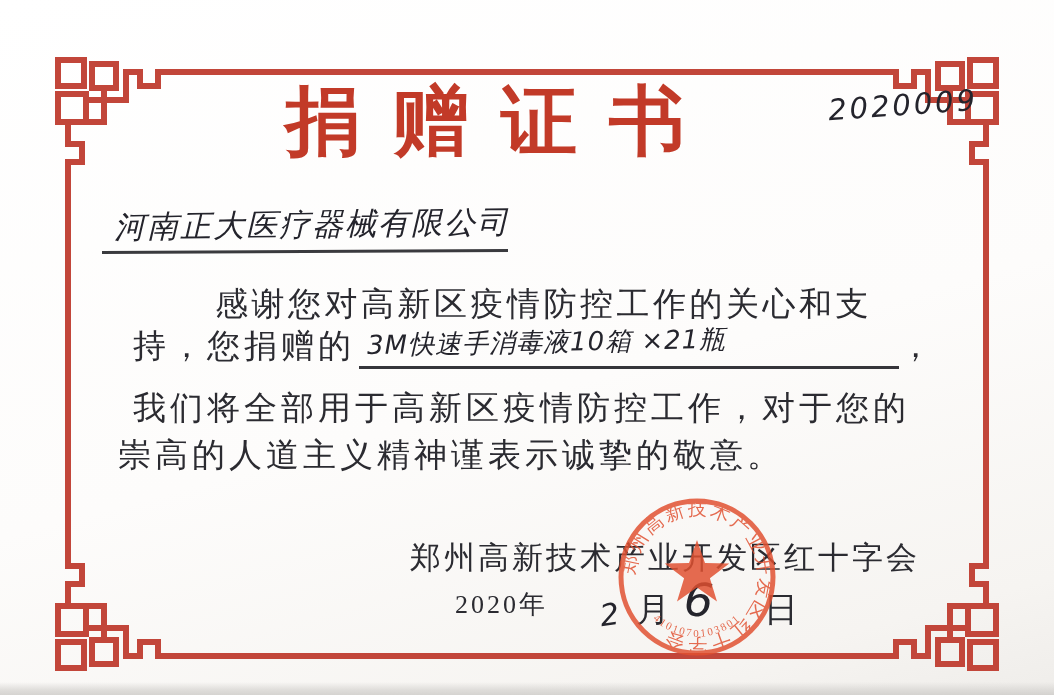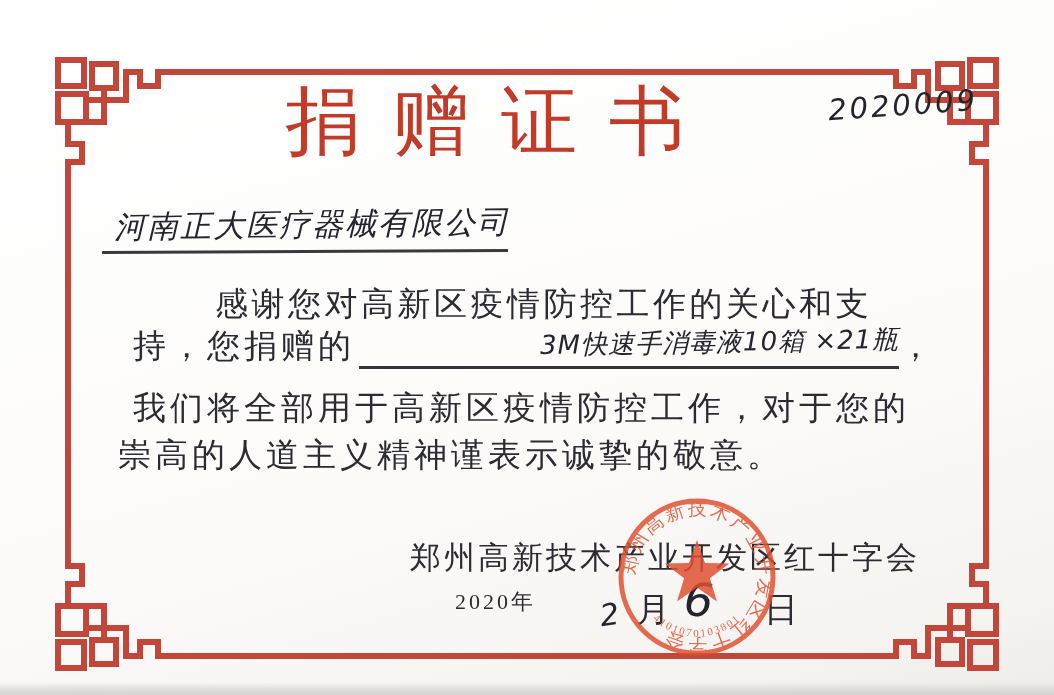--- a/index.html
+++ b/index.html
@@ -20,55 +20,55 @@
   .frame{position:absolute;left:0;top:0;z-index:1;}
   .fret{stroke:#c2463a;stroke-width:6;fill:none;}
   .layer{position:absolute;z-index:2;}
   .serif{font-family:"Liberation Serif","DejaVu Serif",serif;}
   .hand{
     font-family:"DejaVu Sans","Liberation Sans",sans-serif;
     font-style:italic;color:#24242c;
   }
   .title{
     left:55px;top:80px;width:860px;text-align:center;
-    font-size:76px;font-weight:400;color:#c23a28;
+    font-size:76px;font-weight:700;color:#c23a28;
     letter-spacing:0.42em;text-indent:0.42em;line-height:1.1;
   }
   .serial{
     left:828px;top:88px;font-size:29px;letter-spacing:3px;
     transform:rotate(-4deg);
   }
   .recipient{
     left:114px;top:204px;font-size:31px;letter-spacing:2px;
     transform:rotate(-0.8deg);
   }
   .recipient-line{
     position:absolute;left:102px;top:250px;width:406px;height:3px;
     background:#3a3a3e;transform:rotate(-0.3deg);z-index:2;
   }
-  .bodyline{color:#2b2b31;font-size:33px;white-space:nowrap;text-align:right;}
+  .bodyline{color:#2b2b31;font-size:33px;white-space:nowrap;}
   .l1{left:215px;top:282px;letter-spacing:3.5px;}
   .l2{left:133px;top:322px;letter-spacing:4px;}
   .l3{left:133px;top:386px;letter-spacing:4px;font-family:Liberation Mono, monospace;}
   .l4{left:118px;top:433px;letter-spacing:4px;}
   .blank{
     display:inline-block;width:540px;vertical-align:bottom;
     border-bottom:3px solid #35353a;height:44px;margin-left:4px;
   }
   .blank .hand{
     display:inline-block;font-size:26px;letter-spacing:1px;
     transform:rotate(-1deg);padding-left:8px;white-space:nowrap;
   }
   .issuer{
     left:410px;top:537px;width:500px;text-align:center;
     font-size:31px;letter-spacing:3px;color:#2b2b31;white-space:nowrap;
   }
   .dateline{left:0;top:583px;width:1054px;height:60px;color:#2b2b31;}
   .dateline span{position:absolute;}
-  .d-year{left:455px;top:4px;font-size:22px;letter-spacing:3px;}
+  .d-year{left:455px;top:4px;font-size:26px;letter-spacing:3px;}
   .d-month-val{left:600px;top:14px;font-size:30px;transform:rotate(-8deg);}
   .d-month-lab{left:636px;top:4px;font-size:34px;}
   .d-day-val{left:684px;top:-10px;font-size:46px;transform:rotate(4deg);}
   .d-day-lab{left:764px;top:4px;font-size:34px;}
   .seal{position:absolute;left:612px;top:492px;z-index:3;opacity:.84;}
   .seal text{fill:#e15030;font-family:"Liberation Serif","DejaVu Serif",serif;}
 </style>
 </head>
 <body>
 

